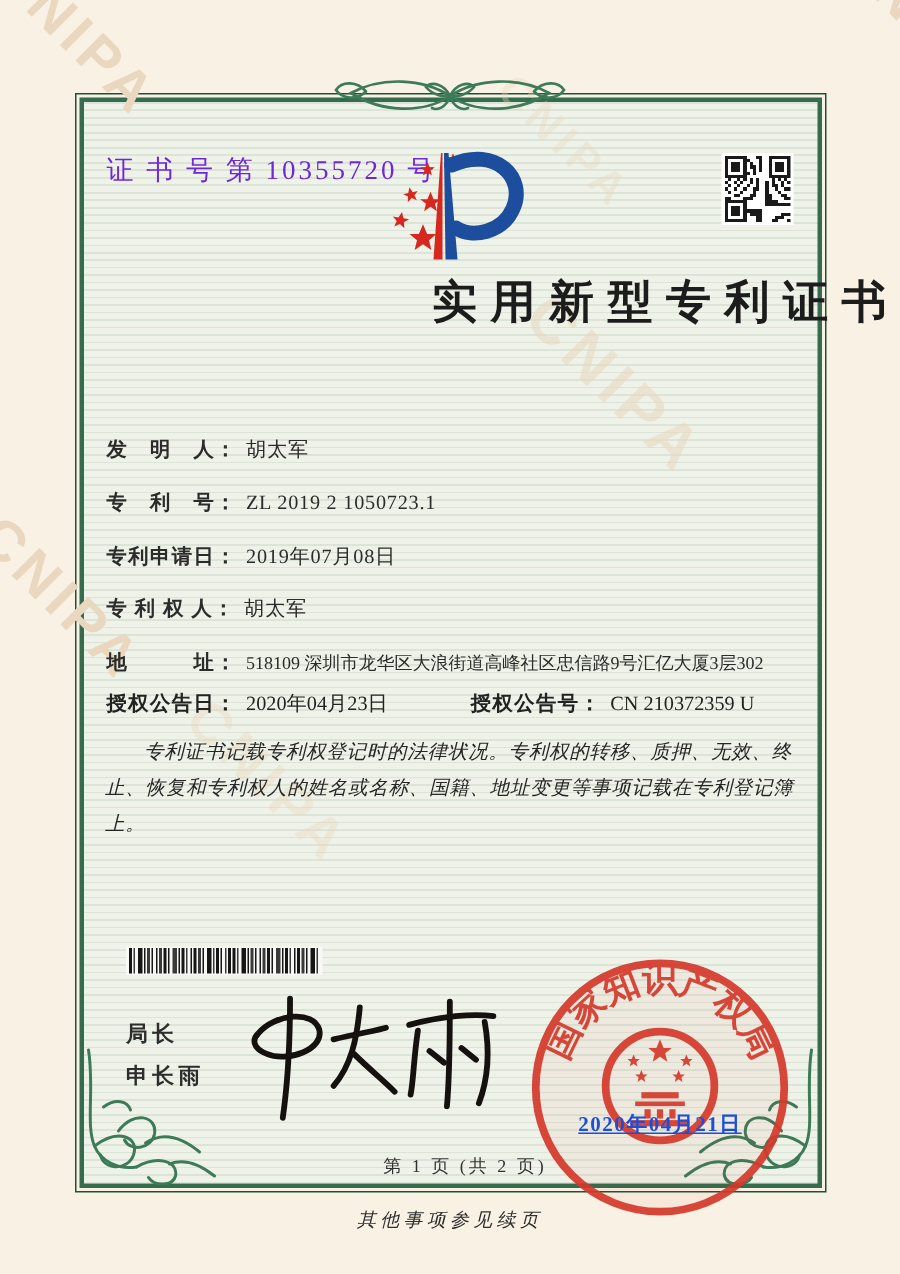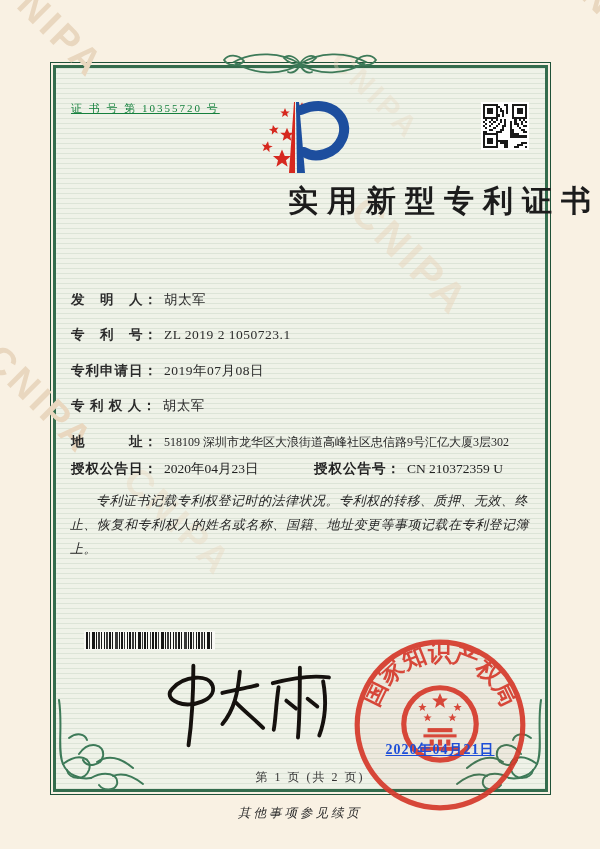--- a/index.html
+++ b/index.html
@@ -29,21 +29,21 @@
         rgba(255,255,255,0) 1px, rgba(255,255,255,0) 5px),
       #eff2e8;
   }
   .ornament-top{position:absolute; left:210px; top:46px; z-index:2;}
   .corner-flourish{position:absolute; z-index:2;}
   .corner-flourish.left{left:53px; top:698px;}
   .corner-flourish.right{right:53px; top:698px; transform:scaleX(-1);}
   
   .cert-no{
     position:absolute; left:71px; top:101px; z-index:3;
-    font-size:11px; letter-spacing:2px; color:#15803d;text-decoration:underline;
+    font-size:18px; letter-spacing:2px; color:#6d28d9;
   }
   .logo{position:absolute; left:243px; top:97px; z-index:3;}
   .qr{
     position:absolute; left:481px; top:102px; width:48px; height:48px;
     background:#fff; padding:2px; box-sizing:border-box; z-index:3;
   }
   .title{
     position:absolute; left:0; right:0; top:181px; z-index:3;
     text-align:right; font-size:30px; font-weight:bold;
     letter-spacing:9px; color:#1c1c1c;
@@ -443,20 +443,24 @@
       <span style="width: 2px; margin-right: 1px; background: rgb(22, 22, 22);"></span>
       <span style="width: 1px; margin-right: 2px; background: rgb(58, 58, 58);"></span>
       <span style="width: 1px; margin-right: 1px; background: rgb(22, 22, 22);"></span>
       <span style="width: 2px; margin-right: 1px; background: rgb(22, 22, 22);"></span>
       <span style="width: 2px; margin-right: 1px; background: rgb(58, 58, 58);"></span>
       <span style="width: 1px; margin-right: 2px; background: rgb(22, 22, 22);"></span>
       <span style="width: 3px; margin-right: 1px; background: rgb(22, 22, 22);"></span>
       <span style="width: 1px; margin-right: 1px; background: rgb(58, 58, 58);"></span>
     </div>
 
+  <div class="signer">
+    <div>局长</div>
+    <div>申长雨</div>
+  </div>
 
   <svg class="signature" width="185" height="92" viewBox="0 0 190 95">
     <g stroke="#15110e" stroke-width="4" fill="none" stroke-linecap="round" stroke-linejoin="round">
       <path d="M14,30 C26,16 52,14 56,27 C60,41 34,50 20,44 C10,40 10,34 14,30"></path>
       <path d="M36,6 C36,28 35,60 31,88"></path>
       <path d="M84,12 C82,34 78,52 66,66"></path>
       <path d="M66,34 C82,30 96,28 102,26"></path>
       <path d="M80,44 C90,54 100,62 108,70"></path>
       <path d="M118,24 C140,18 162,16 176,18"></path>
       <path d="M146,8 C146,30 146,58 144,80"></path>

